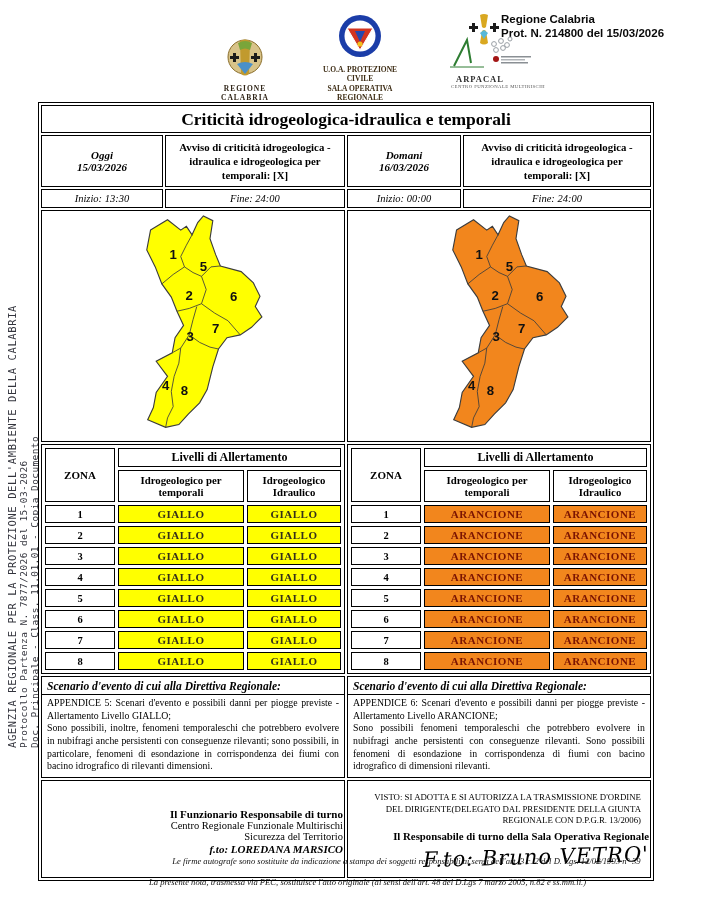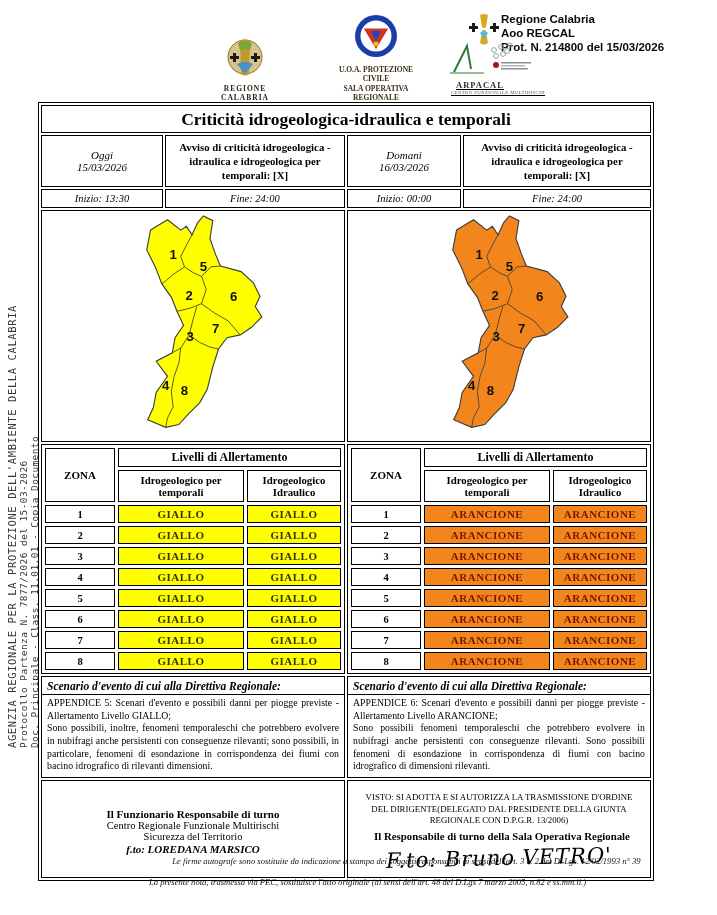--- a/index.html
+++ b/index.html
@@ -2,48 +2,48 @@
 <html><head>
 <meta charset="utf-8">
 <style>
   html,body{margin:0;padding:0;background:#ffffff;}
   .page{position:relative;width:717px;height:915px;background:#fff;overflow:hidden;
         font-family:"Liberation Serif",serif;color:#000;}
 
   
   .lh-left{position:absolute;left:203px;top:38px;width:84px;text-align:center;}
   .lh-left .lbl{font-size:7.5px;letter-spacing:1px;color:#2f2417;margin-top:2px;font-variant:small-caps;font-weight:bold;}
-  .lh-mid{position:absolute;left:328px;top:14px;width:96px;text-align:center;}
+  .lh-mid{position:absolute;left:312px;top:14px;width:96px;text-align:center;}
   .lh-mid .lbl{font-size:7.5px;font-weight:bold;color:#3d2c14;line-height:1.25;margin-top:3px;}
   .lh-prot{position:absolute;left:501px;top:12px;width:200px;
            font-family:"Liberation Sans",sans-serif;font-weight:bold;font-size:11.5px;line-height:1.22;color:#0a0a0a;}
   .lh-crest2{position:absolute;left:468px;top:13px;}
-  .lh-arpacal{position:absolute;left:450px;top:42px;width:130px;text-decoration:underline;}
+  .lh-arpacal{position:absolute;left:450px;top:36px;width:130px;}
   .lh-arpacal .nm{font-size:8.5px;font-weight:bold;letter-spacing:1px;color:#2e2e2e;margin-left:6px;}
   .lh-arpacal .sub{font-size:4.8px;letter-spacing:.4px;color:#555;margin-left:1px;}
 
   
   .vstamp{position:absolute;left:6px;top:748px;width:500px;
           transform:rotate(-90deg);transform-origin:0 0;
           font-family:"DejaVu Sans Mono","Liberation Mono",monospace;color:#33343d;}
   .vstamp .l1{font-size:10.5px;letter-spacing:.6px;}
   .vstamp .l2,.vstamp .l3{font-size:9.5px;letter-spacing:.4px;}
 
   
   table.main{position:absolute;left:38px;top:102px;width:521px;
              border-collapse:separate;border-spacing:2px;border:1.5px solid #000;background:#fff;}
   table.main>tbody>tr>td{border:1px solid #000;vertical-align:middle;}
   .c-title{height:24px;text-align:center;font-size:17.5px;font-weight:bold;}
-  .c-day{width:122px;text-align:center;font-style:italic;font-weight:normal;font-size:11px;height:48px;}
+  .c-day{width:122px;text-align:center;font-style:italic;font-weight:bold;font-size:11px;height:48px;}
   .c-avviso{text-align:center;font-weight:bold;font-size:10.8px;line-height:1.3;padding:2px 10px;}
   .c-time{height:15px;text-align:center;font-style:italic;font-size:10.5px;}
   .c-map{height:229px;text-align:center;vertical-align:middle;padding:0;}
   .c-zones{padding:0;vertical-align:top;}
   .c-scenario{vertical-align:top;padding:0;height:100px;}
-  .c-footer{vertical-align:top;text-align:center;padding-top:5px;height:90px;margin-top:18px;}
+  .c-footer{vertical-align:top;text-align:right;padding-top:5px;height:90px;margin-top:18px;}
 
   
   table.zones{width:100%;border-collapse:separate;border-spacing:3px;}
   table.zones td{border:1px solid #000;text-align:center;}
   .zt-zona{width:66px;font-weight:bold;font-size:11px;}
   .zt-liv{height:15px;font-weight:bold;font-size:12px;}
   .zt-colh{height:30px;font-weight:bold;font-size:10.8px;line-height:1.15;padding:0 2px;}
   .zt-num{font-weight:bold;font-size:10.5px;height:14px;}
   .zt-lvl{font-size:11px;letter-spacing:.5px;font-weight:bold;}
 
@@ -97,21 +97,20 @@
     <svg width="32" height="34" viewBox="0 0 32 34">
       <path d="M12,2 Q16,0 20,2 L18,14 Q16,16 14,14 Z" fill="#d9a821"></path>
       <path d="M14,18 Q16,16 18,18 L20,30 Q16,33 12,30 Z" fill="#d9a821"></path>
       <path d="M12,20 L16,26 L20,20 L16,17 Z" fill="#57b8d8"></path>
       <path d="M1,13 h3 v-3 h3 v3 h3 v3 h-3 v3 h-3 v-3 h-3 Z" fill="#1b1b1b"></path>
       <path d="M22,13 h3 v-3 h3 v3 h3 v3 h-3 v3 h-3 v-3 h-3 Z" fill="#1b1b1b"></path>
     </svg>
   </div>
   <div class="lh-prot">
     <div>Regione Calabria</div>
-    <div>Aoo REGCAL</div>
     <div>Prot. N. 214800 del 15/03/2026</div>
   </div>
 
   <div class="lh-arpacal">
     <svg width="120" height="34" viewBox="0 0 120 34">
       <path d="M4,30 L17,4 L21,27" fill="none" stroke="#2e7d32" stroke-width="2"></path>
       <path d="M0,31 L34,31" stroke="#2e7d32" stroke-width="1"></path>
       <g stroke="#9aa0a6" fill="none" stroke-width="1">
         <circle cx="44" cy="8" r="2.4"></circle>
           <circle cx="51" cy="5" r="2.4"></circle>

